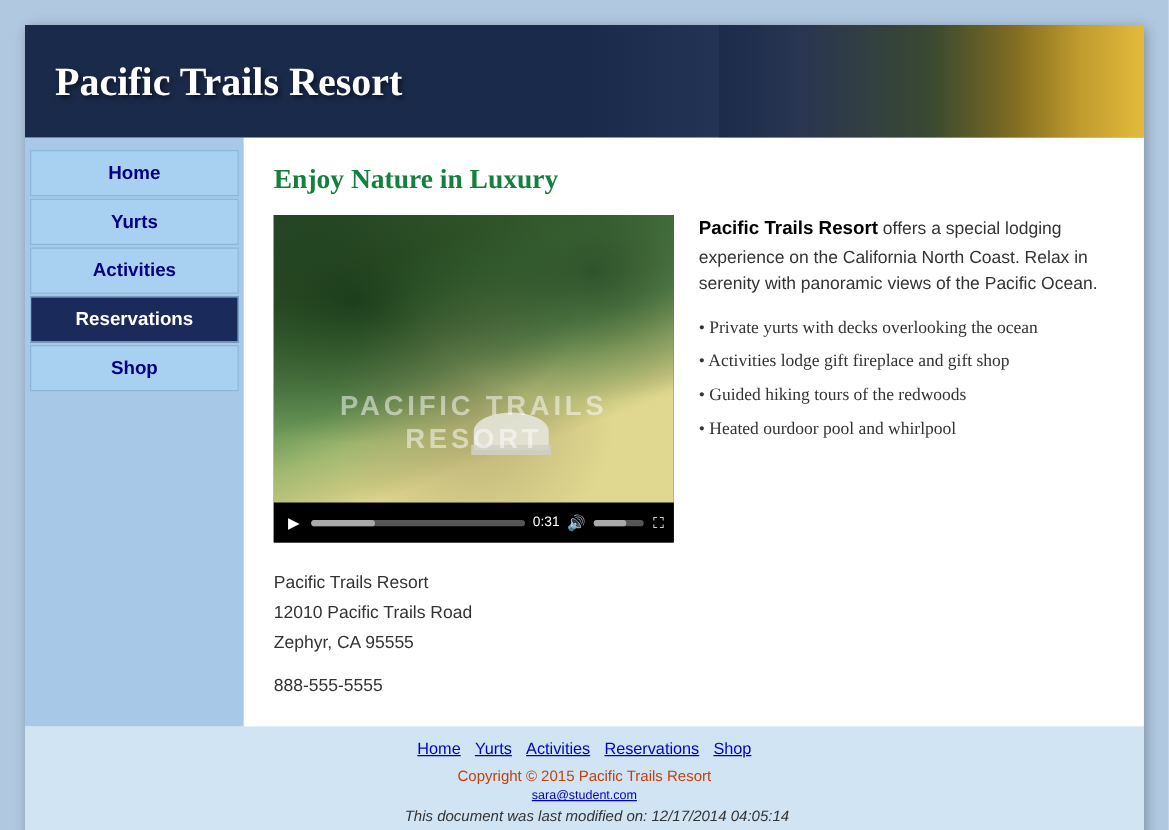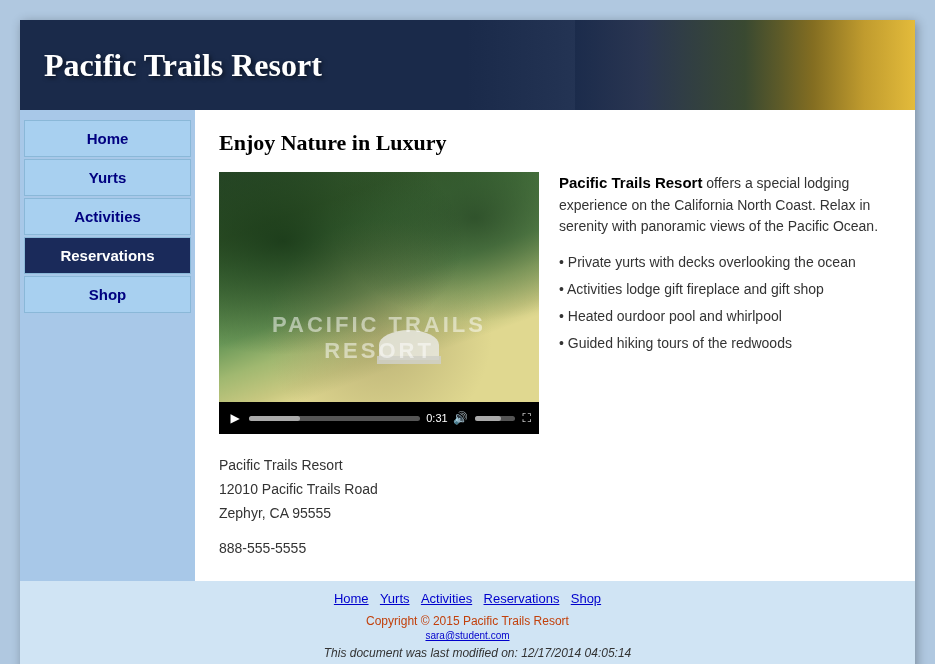--- a/index.html
+++ b/index.html
@@ -84,21 +84,21 @@
     }
 
     
     .content-area {
       flex: 1;
       background: #ffffff;
       padding: 20px 24px;
     }
 
     .page-heading {
-      color: #000000;
+      color: #15803d;
       font-size: 22px;
       font-weight: bold;
       font-family: Georgia, serif;
       margin-bottom: 16px;
     }
 
     .content-row {
       display: flex;
       gap: 20px;
       margin-bottom: 20px;
@@ -250,20 +250,21 @@
 
     .description-col ul {
       margin-top: 12px;
       list-style: none;
       padding: 0;
     }
 
     .description-col ul li {
       padding: 3px 0 3px 0;
       position: relative;
+      font-family: Liberation Serif, serif;
     }
 
     .description-col ul li::before {
       content: '•  ';
     }
 
     
     .address-block {
       font-size: 14px;
       color: #333;
@@ -359,22 +360,22 @@
           </div>
         </div>
 
         <div class="description-col">
           <p>
             <span class="brand-name">Pacific Trails Resort</span><span> offers a special lodging experience on the California North Coast. Relax in serenity with panoramic views of the Pacific Ocean.</span>
           </p>
           <ul>
             <li>Private yurts with decks overlooking the ocean</li>
             <li>Activities lodge gift fireplace and gift shop</li>
+            <li>Guided hiking tours of the redwoods</li>
             <li>Heated ourdoor pool and whirlpool</li>
-            <li>Guided hiking tours of the redwoods</li>
           </ul>
         </div>
 
       </div>
 
       <div class="address-block">
         <div>Pacific Trails Resort</div>
         <div>12010 Pacific Trails Road</div>
         <div>Zephyr, CA 95555</div>
         <div class="phone">888-555-5555</div>

